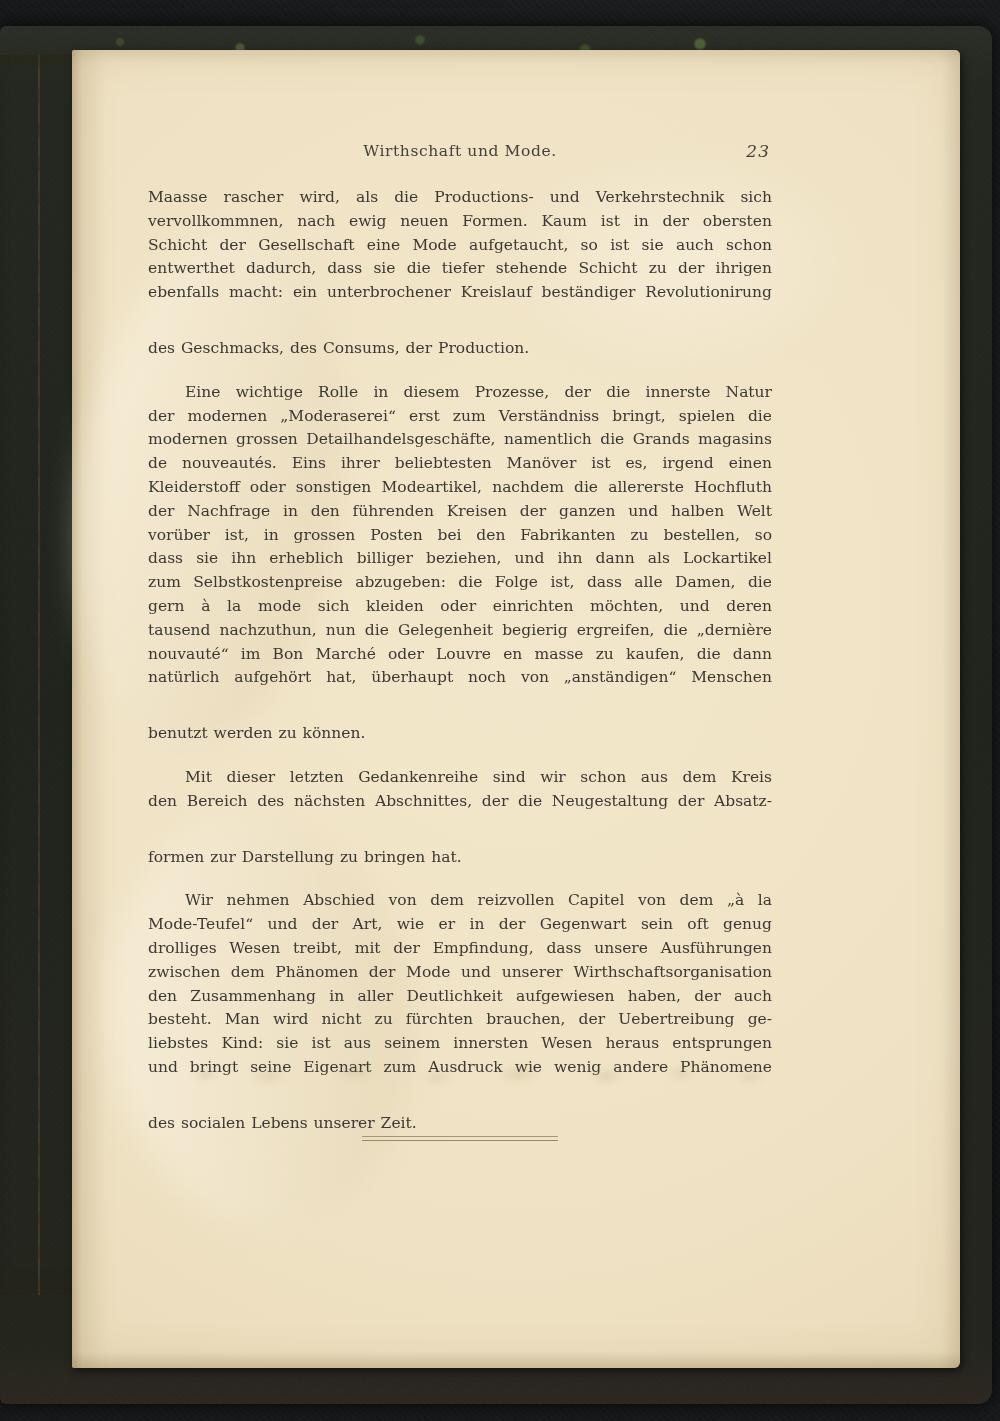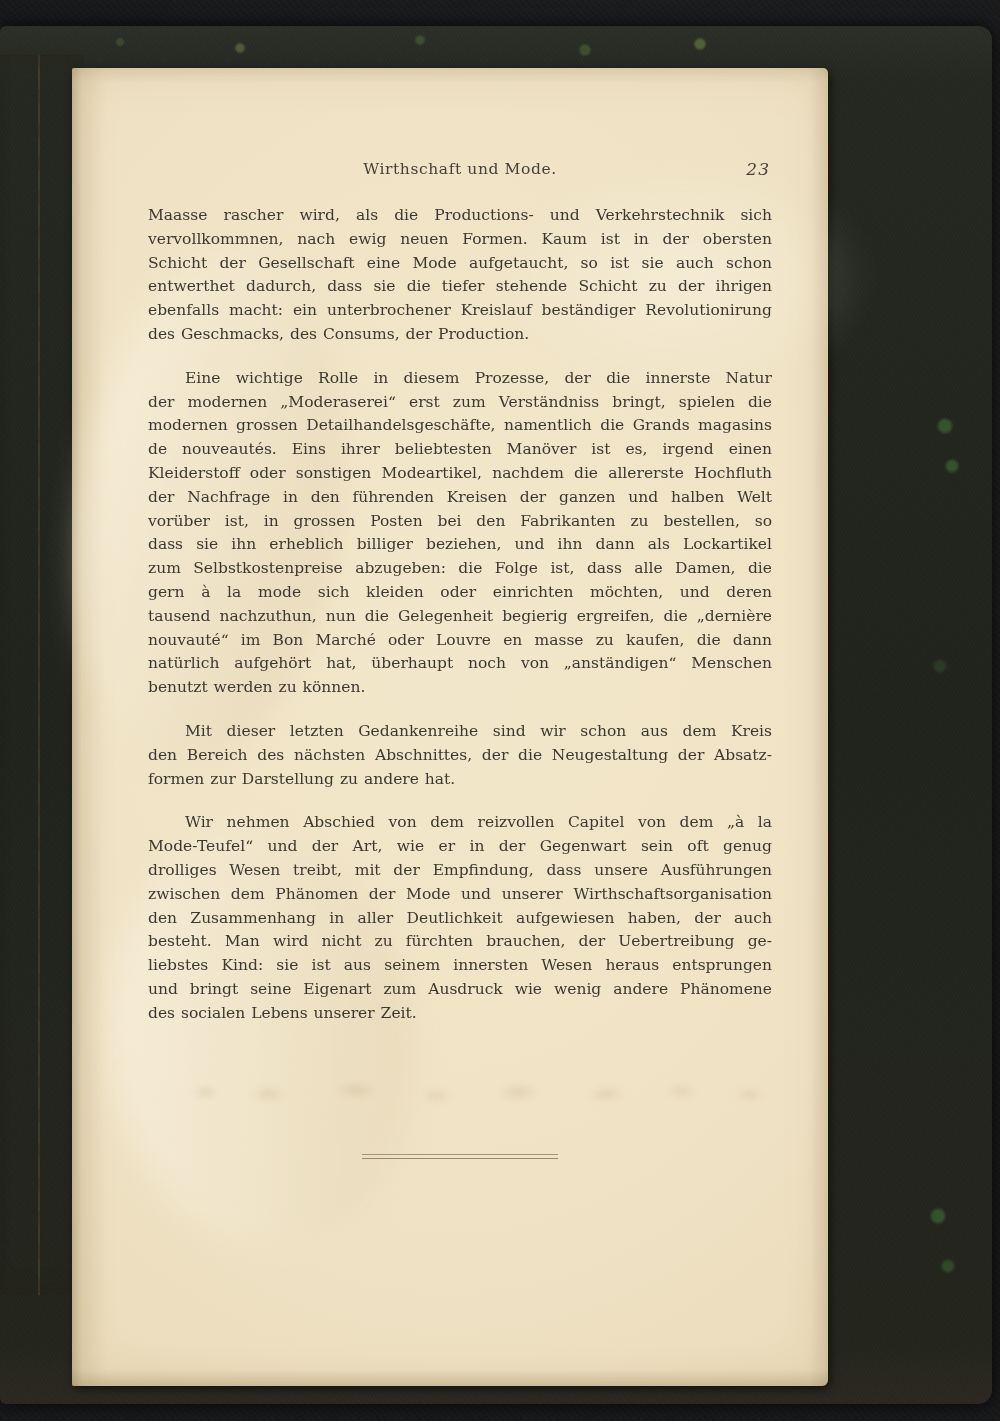--- a/index.html
+++ b/index.html
@@ -40,26 +40,26 @@
         #b9a67e 38px,#8d7a58 40px,#cdbd98 42px,
         #e2d4b2 50px,#d7c7a3 62px,#cbb queen992 70px,#c4b28c 76px,#b7a47c 82px,#a08c66 84px);
     box-shadow:inset 0 14px 14px -10px rgba(40,30,15,.45), inset 0 -18px 20px -12px rgba(40,30,15,.4);}
   .page-stack:after{content:"";position:absolute;left:38px;top:0;width:2px;height:100%;
     background:repeating-linear-gradient(180deg, rgba(80,62,38,.55) 0 14px, rgba(140,118,84,.25) 14px 34px);}
   
   .under-page{position:absolute;left:930px;top:56px;width:16px;height:1314px;
     background:linear-gradient(90deg,#d9c9a4,#e4d5b1 40%,#bfa野97e 90%,#8a764f);
     border-radius:0 4px 4px 0;}
   
-  .page{position:absolute;left:72px;top:68px;width:756px;height:1318px;
+  .page{position:absolute;left:72px;top:50px;width:860px;height:1318px;
     border-radius:2px 5px 6px 2px;
     background:
       radial-gradient(120% 90% at 50% 42%, #f3e7cb 0%, #efe2c4 55%, #e8d9b7 82%, #ddcca6 100%),
       #eee0c2;
-    box-shadow:2px 3px 8px rgba(0,0,0,.55), inset 0 0 46px rgba(130,100,50,.16);}
+    box-shadow:2px 3px 8px rgba(0,0,0,.55), inset 0 0 46px rgba(130,100,50,.16);padding-left:28px;}
   
   .page:before{content:"";position:absolute;inset:0;border-radius:inherit;pointer-events:none;
     background:
       linear-gradient(90deg, rgba(120,95,55,.30) 0, rgba(150,125,80,.12) 10px, rgba(0,0,0,0) 34px),
       linear-gradient(270deg, rgba(120,95,55,.14) 0, rgba(0,0,0,0) 18px),
       linear-gradient(0deg, rgba(110,85,45,.20) 0, rgba(0,0,0,0) 16px),
       linear-gradient(180deg, rgba(110,85,45,.10) 0, rgba(0,0,0,0) 14px);}
   .page .warp{position:absolute;pointer-events:none;border-radius:50%;filter:blur(14px);}
   .warp.w1{left:10px;top:180px;width:260px;height:520px;background:linear-gradient(100deg,rgba(255,250,235,.5),rgba(190,165,115,.18));transform:rotate(8deg);}
   .warp.w2{left:40px;top:760px;width:300px;height:420px;background:linear-gradient(95deg,rgba(255,250,238,.45),rgba(190,165,115,.15));transform:rotate(-6deg);}
@@ -70,21 +70,21 @@
   .header-title{position:absolute;left:0;right:0;text-align:center;font-size:15.5px;letter-spacing:.6px;}
   .page-number{position:absolute;right:2px;top:-1px;font-size:17px;letter-spacing:1px;font-style:italic;}
 
   
   .body-text{position:absolute;left:76px;top:136px;width:624px;color:#3c3833;
     font-size:15.5px;}
   .line{height:23.8px;line-height:23.8px;
     text-align:justify;text-align-last:justify;-moz-text-align-last:justify;
     word-spacing:1px;white-space:normal;overflow:visible;}
   .line.indent{padding-left:37px;margin-top:20px;}
-  .line.last{text-align-last:left;-moz-text-align-last:left;}
+  .line.last{text-align-last:left;margin-top:32px;-moz-text-align-last:left;}
 
   
   .ghost{position:absolute;left:96px;top:1008px;width:626px;height:36px;
     filter:blur(3px);opacity:.5;pointer-events:none;
     background:
       radial-gradient(18px 10px at 6% 45%, rgba(168,146,102,.55), transparent 70%),
       radial-gradient(26px 11px at 16% 50%, rgba(168,146,102,.45), transparent 70%),
       radial-gradient(30px 12px at 30% 40%, rgba(168,146,102,.5), transparent 70%),
       radial-gradient(22px 10px at 43% 55%, rgba(168,146,102,.45), transparent 70%),
       radial-gradient(30px 12px at 56% 45%, rgba(168,146,102,.5), transparent 70%),
@@ -130,21 +130,21 @@
         <div class="line">vorüber ist, in grossen Posten bei den Fabrikanten zu bestellen, so</div>
         <div class="line">dass sie ihn erheblich billiger beziehen, und ihn dann als Lockartikel</div>
         <div class="line">zum Selbstkostenpreise abzugeben: die Folge ist, dass alle Damen, die</div>
         <div class="line">gern à la mode sich kleiden oder einrichten möchten, und deren</div>
         <div class="line">tausend nachzuthun, nun die Gelegenheit begierig ergreifen, die „dernière</div>
         <div class="line">nouvauté“ im Bon Marché oder Louvre en masse zu kaufen, die dann</div>
         <div class="line">natürlich aufgehört hat, überhaupt noch von „anständigen“ Menschen</div>
         <div class="line last">benutzt werden zu können.</div>
         <div class="line indent">Mit dieser letzten Gedankenreihe sind wir schon aus dem Kreis</div>
         <div class="line">den Bereich des nächsten Abschnittes, der die Neugestaltung der Absatz-</div>
-        <div class="line last">formen zur Darstellung zu andere hat.</div>
+        <div class="line last">formen zur Darstellung zu bringen hat.</div>
         <div class="line indent">Wir nehmen Abschied von dem reizvollen Capitel von dem „à la</div>
         <div class="line">Mode-Teufel“ und der Art, wie er in der Gegenwart sein oft genug</div>
         <div class="line">drolliges Wesen treibt, mit der Empfindung, dass unsere Ausführungen</div>
         <div class="line">zwischen dem Phänomen der Mode und unserer Wirthschaftsorganisation</div>
         <div class="line">den Zusammenhang in aller Deutlichkeit aufgewiesen haben, der auch</div>
         <div class="line">besteht. Man wird nicht zu fürchten brauchen, der Uebertreibung ge-</div>
         <div class="line">liebstes Kind: sie ist aus seinem innersten Wesen heraus entsprungen</div>
         <div class="line">und bringt seine Eigenart zum Ausdruck wie wenig andere Phänomene</div>
         <div class="line last">des socialen Lebens unserer Zeit.</div>
       </div>

